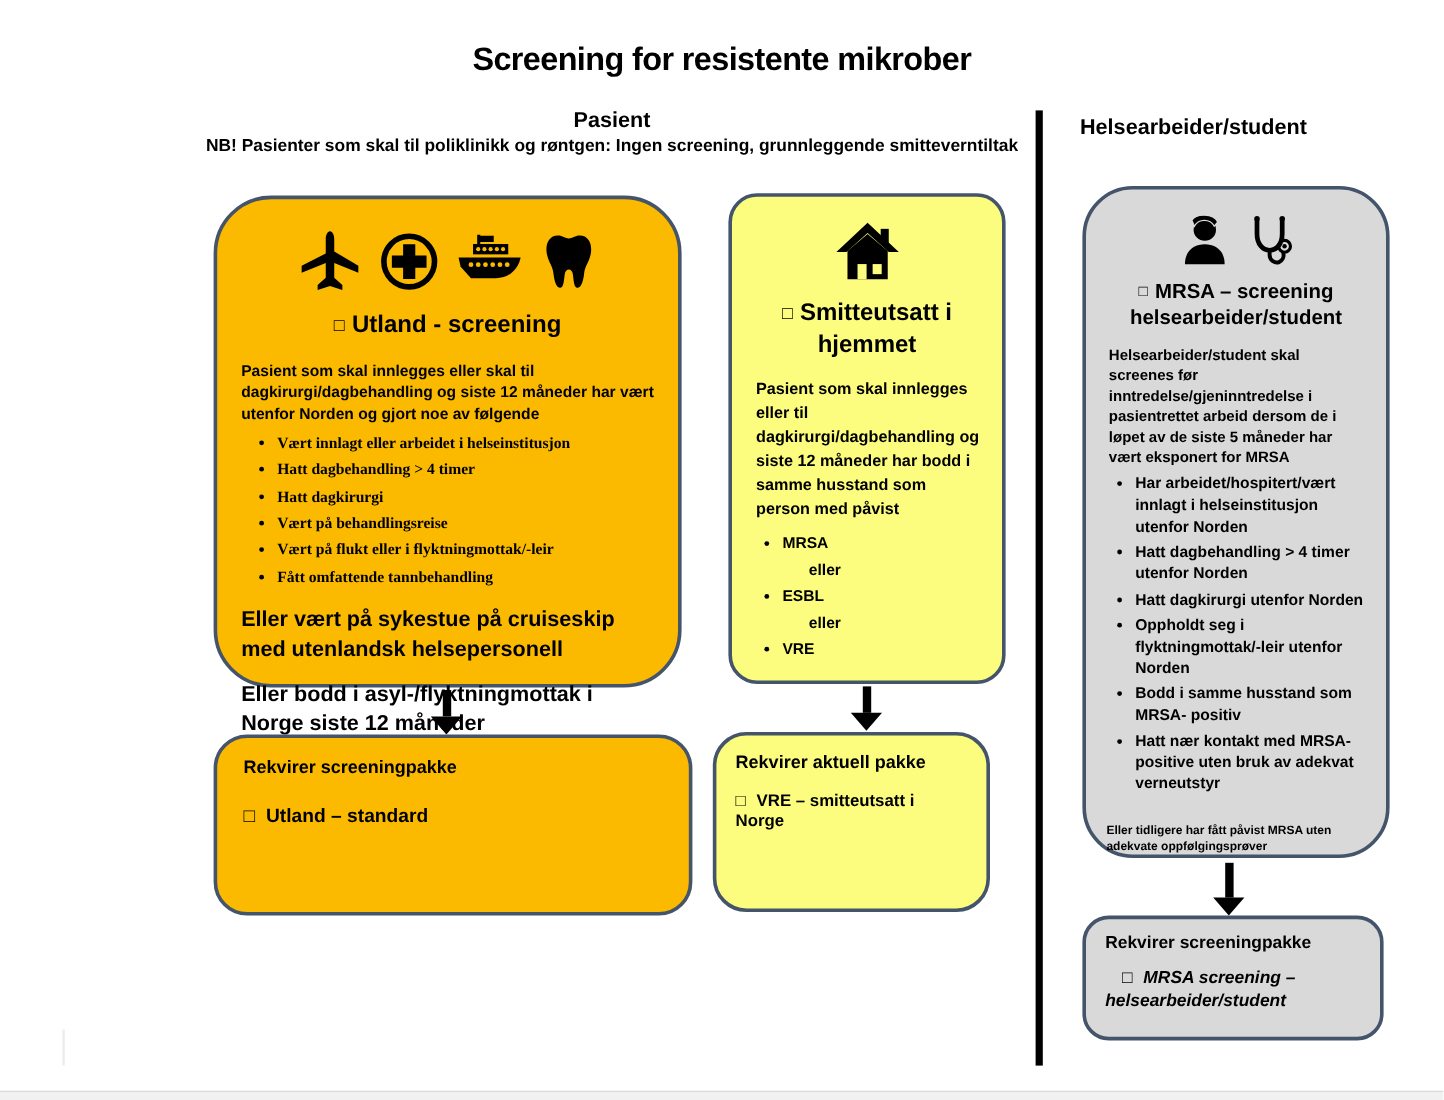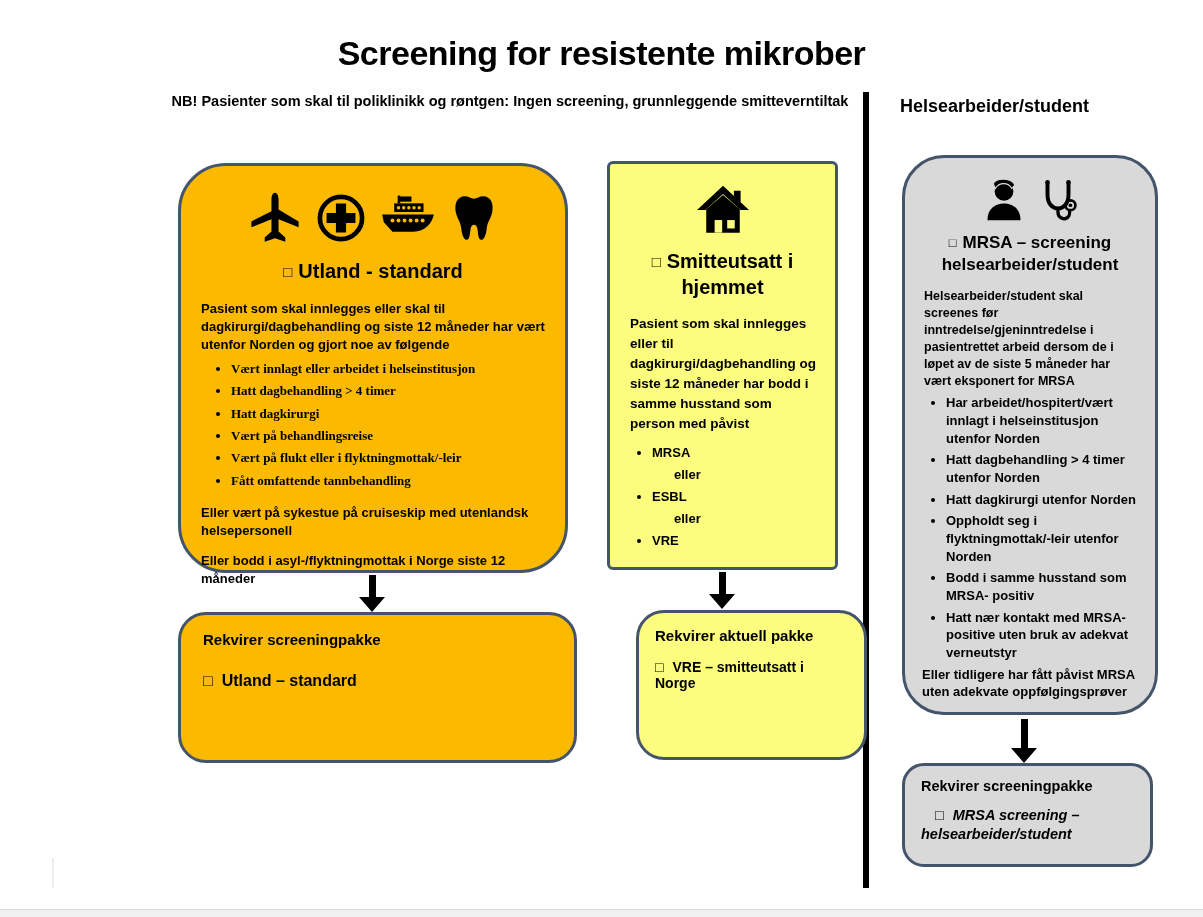--- a/index.html
+++ b/index.html
@@ -4,38 +4,38 @@
 <style>
   html,body { margin:0; padding:0; background:#ffffff; }
   * { box-sizing:border-box; }
   .page {
     position:relative; width:1203px; height:917px; background:#ffffff;
     font-family:"Liberation Sans", sans-serif; font-weight:bold; color:#000;
     overflow:hidden;
   }
   .page-title {
     position:absolute; top:34px; left:0; width:100%;
-    text-align:center; font-size:34px; letter-spacing:-0.5px;
+    text-align:center; font-size:27px; letter-spacing:-0.5px;
   }
   .pasient-head { position:absolute; top:90px; left:100px; width:820px; text-align:center; }
   .col-heading { font-size:18px; }
   .col-note { font-size:14.5px; margin-top:3px; }
   .helse-head { position:absolute; top:96px; left:900px; width:262px; font-size:18px; }
 
   .divider { position:absolute; left:863px; top:92px; width:6px; height:796px; background:#000; }
 
   .box {
     position:absolute; border:3px solid #44546A;
   }
   .orange { background:#FBBA00; }
   .yellow { background:#FCFC7E; }
   .gray   { background:#D9D9D9; }
 
   .utland-box { left:178px; top:163px; width:390px; height:410px; border-radius:48px; padding:0 20px; }
-  .smitte-box { left:607px; top:161px; width:231px; height:409px; border-radius:6px; padding:0 16px; }
+  .smitte-box { left:607px; top:161px; width:231px; height:409px; border-radius:24px; padding:0 16px; }
   .mrsa-box   { left:902px; top:155px; width:256px; height:560px; border-radius:42px; padding:0 17px; }
 
   .icons-row { display:flex; justify-content:center; align-items:center; gap:14px; }
   .utland-box .icons-row { margin-top:24px; height:56px; }
   .smitte-box .icons-row { margin-top:20px; height:52px; }
   .mrsa-box   .icons-row { margin-top:18px; height:48px; gap:10px; }
   .icons-row svg { display:block; }
 
   .box-title { text-align:center; line-height:1.3; }
   .utland-box .box-title { font-size:20px; margin-top:12px; }
@@ -46,32 +46,32 @@
   .intro { font-size:13px; line-height:1.38; margin:16px 0 0 0; }
   .smitte-box .intro { font-size:13.5px; line-height:1.48; margin:14px 2px 0 4px; }
   .mrsa-box .intro   { font-size:12.5px; line-height:1.36; margin:12px 2px 0 2px; }
 
   ul.blist { margin:4px 0 0 0; padding-left:30px; font-size:13px; line-height:1.72;font-family:Liberation Serif, serif; }
   ul.y-list { margin:8px 0 0 0; padding-left:26px; font-size:13px; line-height:1.7; }
   ul.y-list li.plain { list-style:none; margin-left:22px; }
   ul.g-list { margin:2px 0 0 0; padding-left:24px; font-size:13px; line-height:1.36; }
   ul.g-list li { margin-top:4px; }
 
-  .eller { font-size:13px; line-height:1.38; margin:12px 0 0 0; }
-  .mrsa-box .eller { font-size:13px; line-height:1.36; margin-top:4px; }
+  .eller { font-size:18px; line-height:1.38; margin:12px 0 0 0; }
+  .mrsa-box .eller { font-size:10px; line-height:1.36; margin-top:24px; }
 
   .arrow { position:absolute; width:26px; display:flex; flex-direction:column; align-items:center; }
   .arrow .stem { width:7px; flex:1; background:#000; }
   .arrow .head { width:0; height:0; border-left:13px solid transparent; border-right:13px solid transparent; border-top:15px solid #000; }
   .arrow-1 { left:359px; top:575px; height:37px; }
   .arrow-2 { left:709px; top:572px; height:37px; }
   .arrow-3 { left:1011px; top:719px; height:44px; }
 
   .utland-result { left:178px; top:612px; width:399px; height:151px; border-radius:28px; padding:16px 22px; }
-  .smitte-result { left:636px; top:610px; width:231px; height:150px; border-radius:28px; padding:14px 16px; }
+  .smitte-result { left:594px; top:610px; width:231px; height:150px; border-radius:28px; padding:14px 16px; }
   .mrsa-result   { left:902px; top:763px; width:251px; height:104px; border-radius:22px; padding:12px 16px; }
 
   .r-head { font-size:15px; }
   .mrsa-result .r-head { font-size:14.5px; }
   .option { margin-top:15px; font-size:14px; }
   .option .cbx { font-size:1em; margin-right:9px; }
   .utland-result .option { margin-top:24px; font-size:16px; }
   .mrsa-result .option { margin-top:12px; font-size:14.5px; width:212px; line-height:1.3; text-indent:14px;font-style:italic; }
   .mrsa-result .option .wrapfix { text-indent:0; }
 
@@ -79,20 +79,21 @@
   .edge-artifact { position:absolute; left:52px; top:858px; width:2px; height:30px; background:#ededed; }
 </style>
 </head>
 <body>
 
 <div class="page">
 
   <div class="page-title">Screening for resistente mikrober</div>
 
   <div class="pasient-head">
+    <div class="col-heading">Pasient</div>
     <div class="col-note">NB! Pasienter som skal til poliklinikk og røntgen: Ingen screening, grunnleggende smitteverntiltak</div>
   </div>
 
   <div class="helse-head">Helsearbeider/student</div>
 
   <div class="divider"></div>
 
   <section class="box orange utland-box">
     <div class="icons-row">
       <span>
@@ -125,21 +126,21 @@
             <circle cx="49" cy="32" r="2.3" fill="#FBBA00"></circle>
           </svg>
       </span>
       <span>
         <svg width="48" height="50" viewBox="0 0 64 64">
             <path fill="#000" d="M20 3C9 3 5.5 14 7.8 24.5 9.8 33.5 14 36.5 15 45.5 16 54.5 18.4 61 22.4 61c4 0 4.1-8 5.1-15 1-6.8 8-6.8 9 0 1 7 1.1 15 5.1 15 4 0 6.4-6.5 7.4-15.5 1-9 5.2-12 7.2-21C58.5 14 55 3 44 3c-5 0-8 3.2-12 3.2S25 3 20 3z"></path>
           </svg>
       </span>
     </div>
     <div class="box-title">
-      <span class="cb">□</span><span>Utland - standard</span>
+      <span class="cb">□</span><span>Utland - screening</span>
     </div>
     <p class="intro">Pasient som skal innlegges eller skal til dagkirurgi/dagbehandling og siste 12 måneder har vært utenfor Norden og gjort noe av følgende</p>
     <ul class="blist">
       <li>Vært innlagt eller arbeidet i helseinstitusjon</li>
       <li>Hatt dagbehandling &gt; 4 timer</li>
       <li>Hatt dagkirurgi</li>
       <li>Vært på behandlingsreise</li>
       <li>Vært på flukt eller i flyktningmottak/-leir</li>
       <li>Fått omfattende tannbehandling</li>
     </ul>

